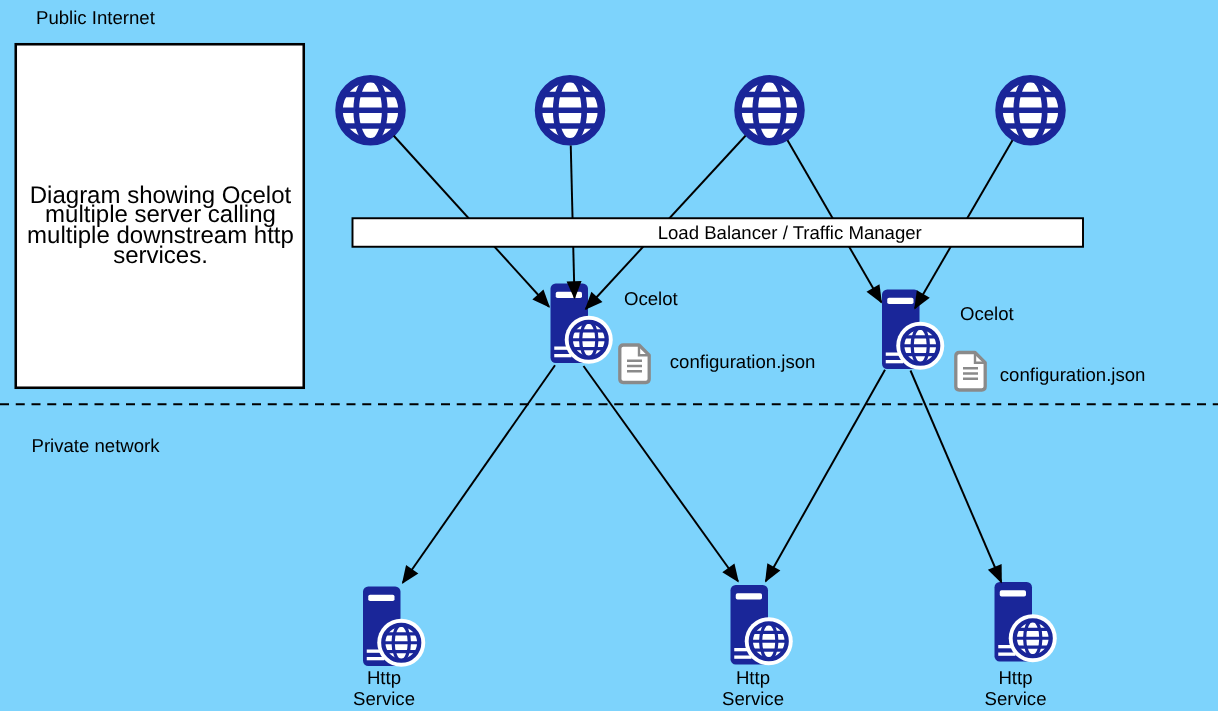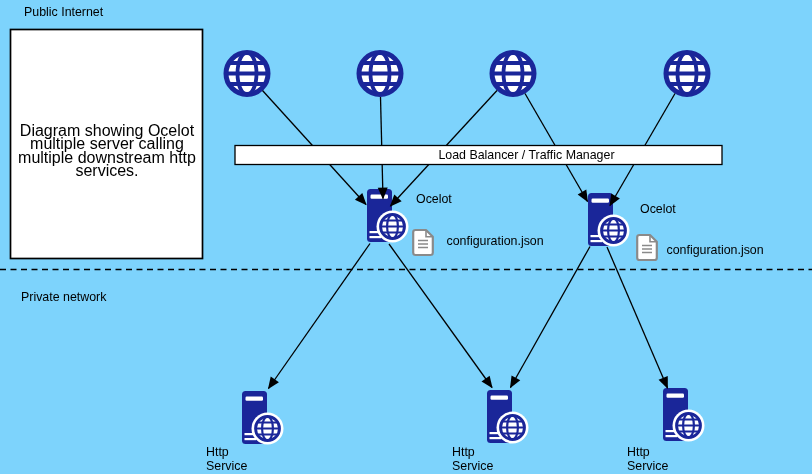--- a/index.html
+++ b/index.html
@@ -12,21 +12,21 @@
   .desc{
     position:absolute;left:12px;top:124px;width:190px;font-size:16px;
     line-height:13.4px;text-align:center;white-space:normal;
   }
   .lb-label{
     position:absolute;left:235px;top:145.5px;width:487px;height:19px;
     font-size:12.4px;line-height:19px;text-align:center;margin-left:48px;
   }
   .svc-label{
     position:absolute;top:444.5px;width:100px;font-size:12.4px;line-height:14px;
-    white-space:pre-line;
+    text-align:center;white-space:pre-line;
   }
 </style>
 </head>
 <body>
 
 <div class="canvas">
 
   <svg width="812" height="474" viewBox="0 0 812 474">
     <defs>
       <clipPath id="globe-clip">

